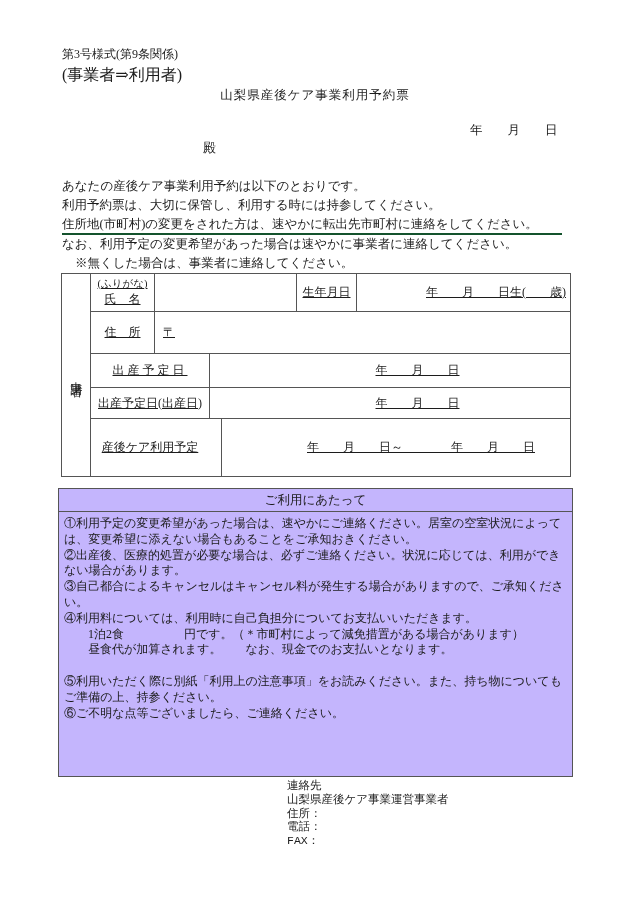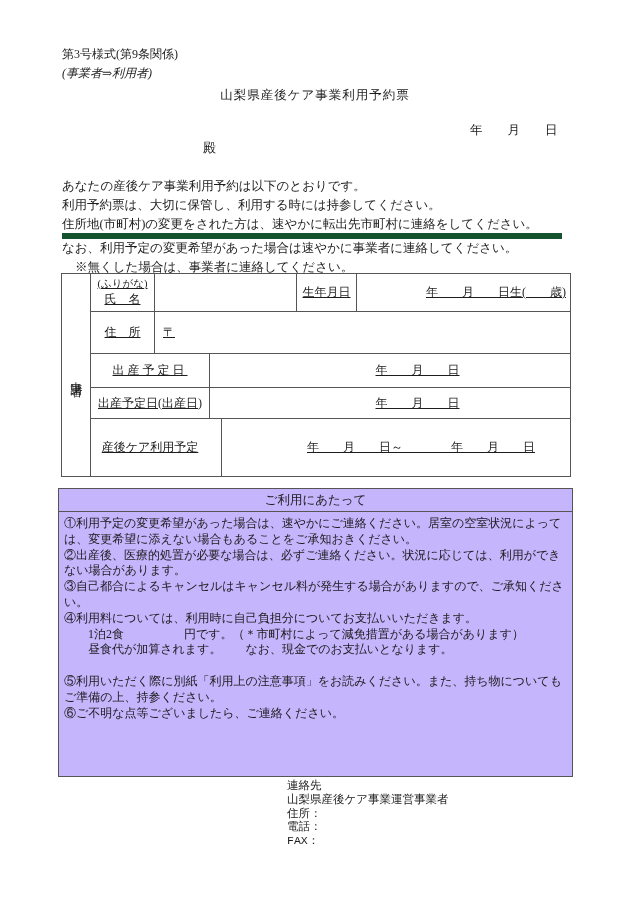--- a/index.html
+++ b/index.html
@@ -4,29 +4,29 @@
 <style>
   html,body { margin:0; padding:0; background:#e8e8e8; }
   .page {
     position:relative; width:630px; height:903px; margin:0 auto;
     background:#ffffff; overflow:hidden;
     font-family:"Liberation Serif","DejaVu Serif",serif;
     color:#1c1c1c;
   }
   .abs { position:absolute; }
   .form-no   { left:62px;  top:46px;  font-size:12px; }
-  .direction { left:62px;  top:65px;  font-size:12px;font-style:italic; }
+  .direction { left:62px;  top:65px;  font-size:16px; }
   .doc-title { left:0; right:0; top:87px; text-align:center; font-size:12.5px; letter-spacing:1px; }
   .date-line { left:470px; top:122px; font-size:12.5px; white-space:pre; }
   .dono      { left:203px; top:139px; font-size:13px; }
 
   .intro { left:62px; top:177px; width:506px; font-size:12.5px; line-height:19px; }
   .intro-line { white-space:pre-wrap; min-height:19px; }
   .indent { padding-left:13px; }
-  .uline { display:inline-block; border-bottom:6px solid #14532d; padding-right:24px; line-height:17px; }
+  .uline { display:inline-block; border-bottom:2px solid #14532d; padding-right:24px; line-height:17px; }
 
   
   .app-table {
     left:61px; top:273px; width:510px; height:204px;
     border:1px solid #555; box-sizing:border-box;
     display:flex; font-size:12px;
   }
   .side { width:28px; border-right:1px solid #555; display:flex; align-items:center; justify-content:center; }
   .side span { writing-mode:vertical-rl; text-orientation:upright; letter-spacing:2px; font-size:12px; }
   .main { flex:1; display:flex; flex-direction:column; min-width:0;text-decoration:underline; }

